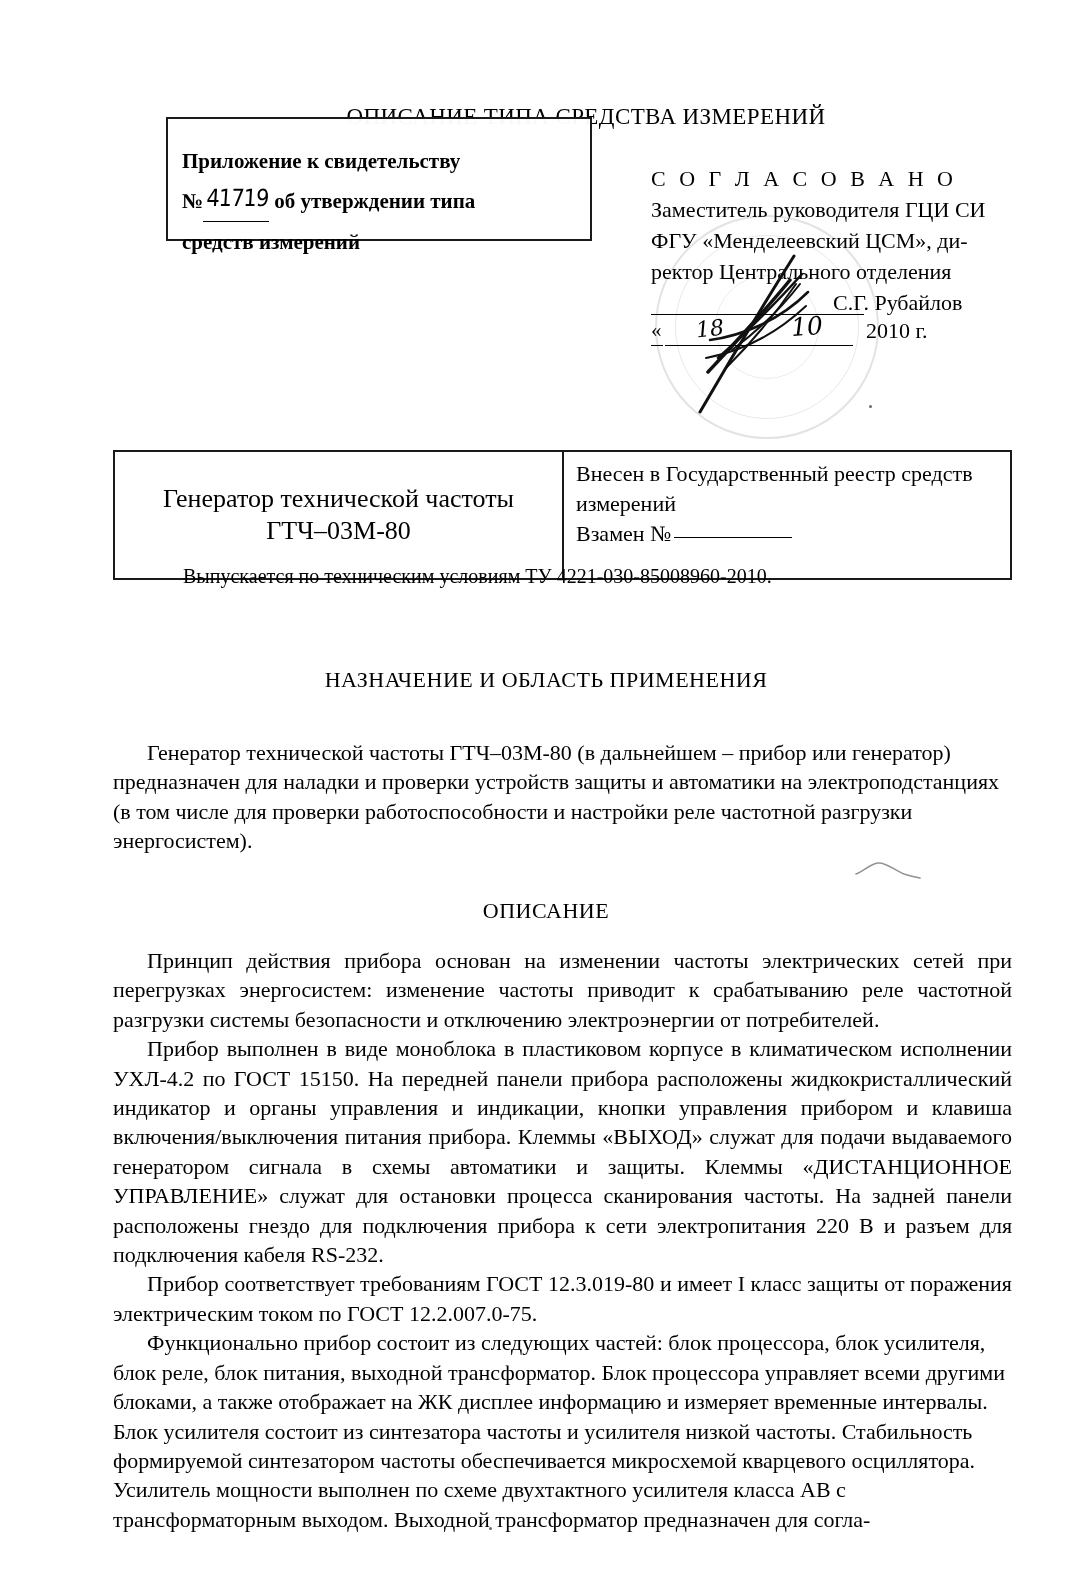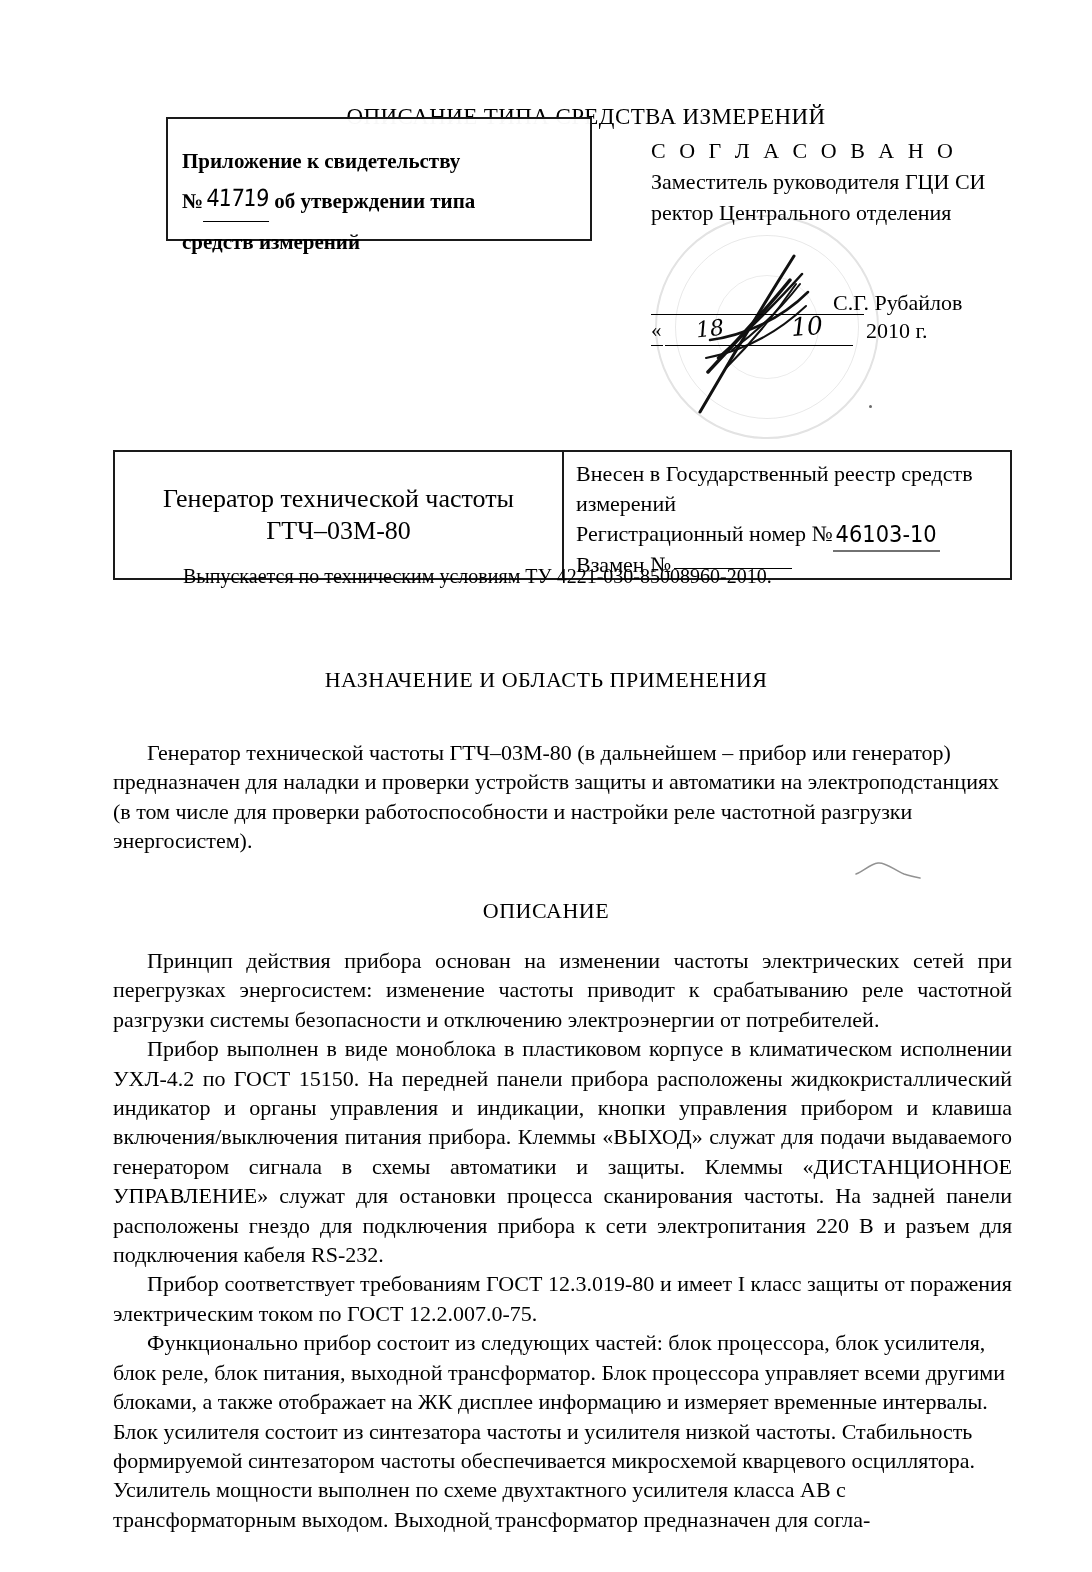--- a/index.html
+++ b/index.html
@@ -58,21 +58,21 @@
     padding: 0 2px;
     display: inline-block;
     transform: scaleY(1.12) skewX(-4deg);
     transform-origin: bottom left;
   }
 
   
   .approval {
     position: absolute;
     left: 651px;
-    top: 135px;
+    top: 163px;
     width: 400px;
     font-size: 22px;
     line-height: 31px;
   }
   .approval-heading { letter-spacing: 4px; white-space: nowrap; }
   .approval-line { white-space: nowrap; }
 
   .sign-area {
     position: absolute;
     left: 651px;
@@ -269,20 +269,21 @@
       <span>об утверждении типа</span>
     </div>
     <div class="appendix-line">средств измерений</div>
   </div>
 
   <div class="stamp"></div>
 
   <div class="approval">
     <div class="approval-heading">С О Г Л А С О В А Н О</div>
     <div class="approval-line">Заместитель руководителя ГЦИ СИ</div>
+    <div class="approval-line">ФГУ «Менделеевский ЦСМ», ди-</div>
     <div class="approval-line">ректор Центрального отделения</div>
   </div>
 
   <svg class="signature-ink" viewBox="0 0 200 180">
     <g stroke="#111111" fill="none" stroke-linecap="round">
       <path d="M10,172 C40,120 70,70 104,16" stroke-width="3"></path>
       <path d="M18,132 C44,104 74,72 100,40" stroke-width="3.5"></path>
       <path d="M28,118 C52,96 82,68 112,34" stroke-width="2.5"></path>
       <path d="M20,100 C50,96 88,82 118,52" stroke-width="2.5"></path>
       <path d="M36,128 C60,104 84,76 106,44" stroke-width="2"></path>
@@ -306,23 +307,20 @@
 
   <div class="reg-table">
     <div class="reg-left">
       <div>Генератор технической частоты</div>
       <div>ГТЧ–03М-80</div>
     </div>
     <div class="reg-right">
       <div class="rl">Внесен в Государственный реестр средств</div>
       <div class="rl">измерений</div>
       <div class="rl">
-        <span>Регистрационный номер №</span><span class="hw-reg">46103-10</span>
-      </div>
-      <div class="rl">
         <span>Взамен №</span><span class="blank-rule"></span>
       </div>
     </div>
   </div>
 
   <div class="tu-line">Выпускается по техническим условиям ТУ 4221-030-85008960-2010.</div>
 
   <div class="section-heading" id="heading-purpose">НАЗНАЧЕНИЕ И ОБЛАСТЬ ПРИМЕНЕНИЯ</div>
   <div class="body-block" id="block-purpose">
     <p class="para-tight">Генератор технической частоты ГТЧ–03М-80 (в дальнейшем – прибор или генератор) предназначен для наладки и проверки устройств защиты и автоматики на электроподстанциях (в том числе для проверки работоспособности и настройки реле частотной разгрузки энергосистем).</p>

